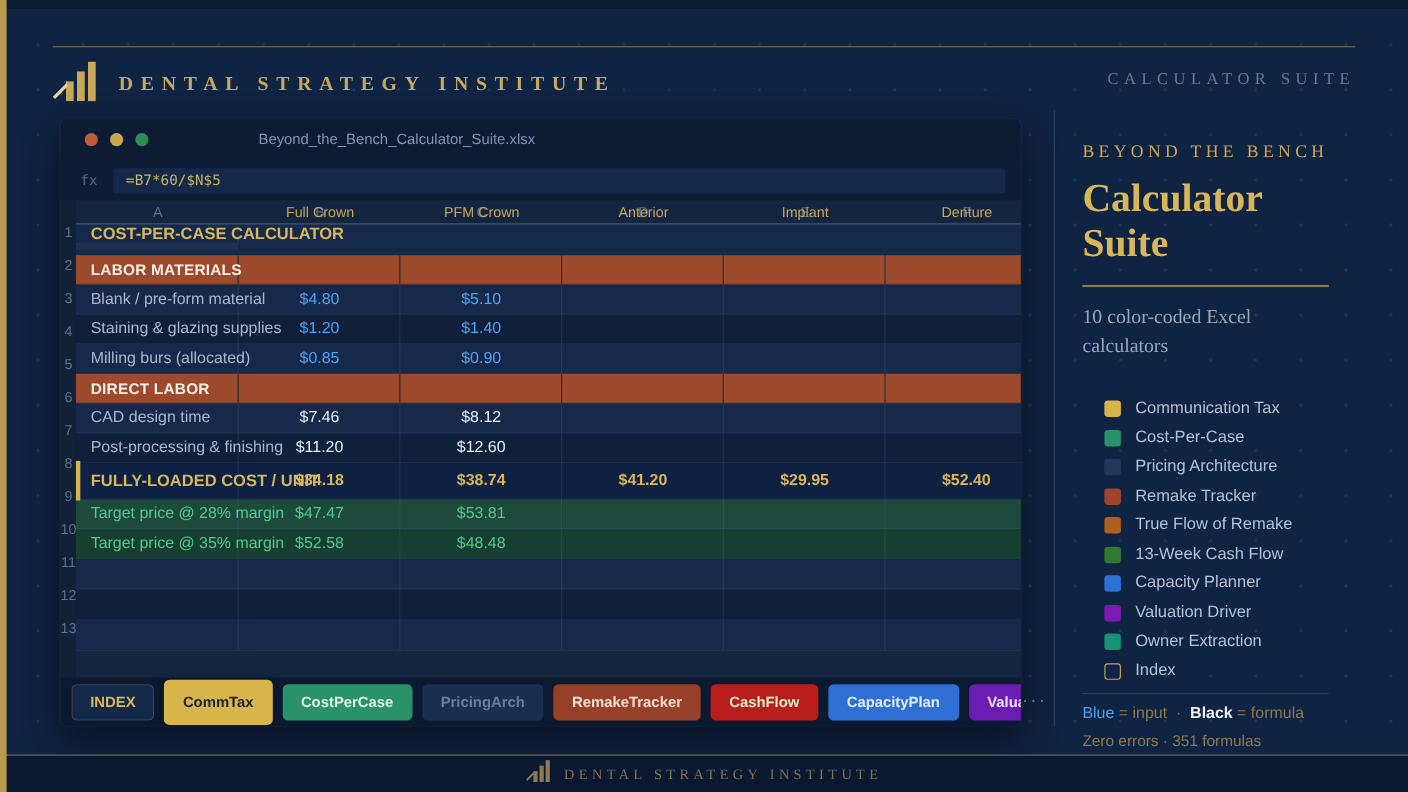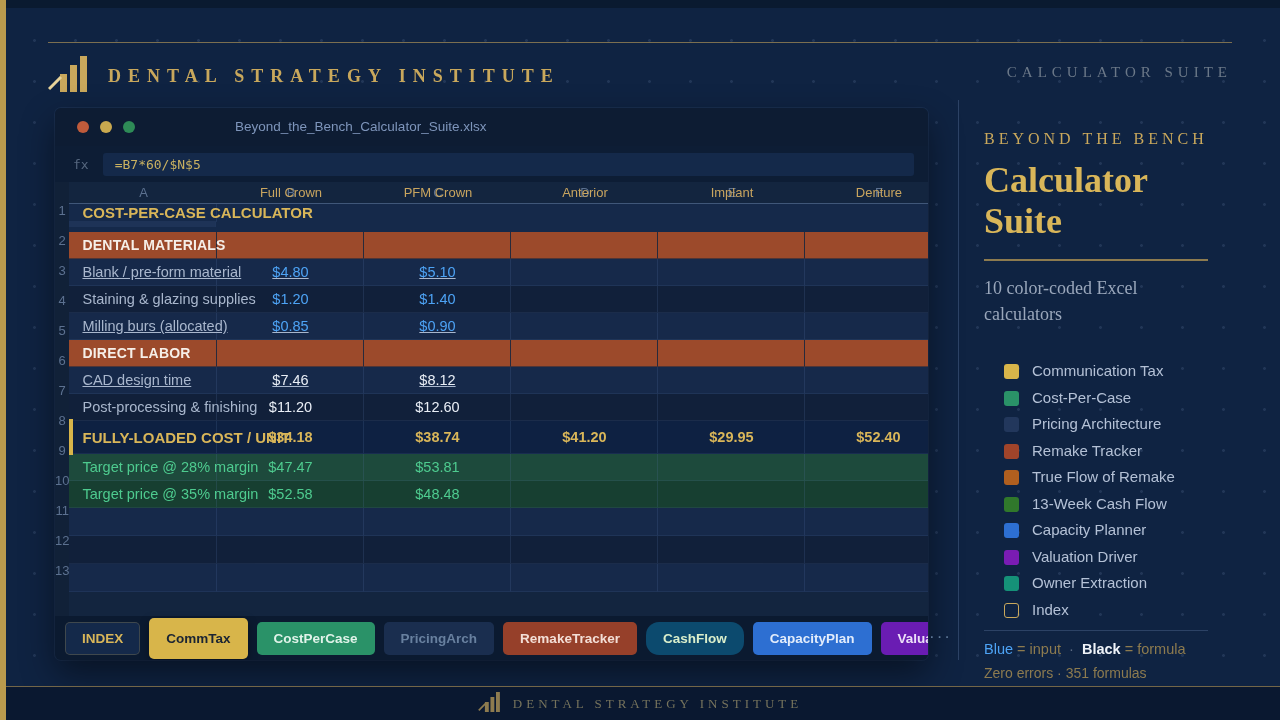--- a/index.html
+++ b/index.html
@@ -75,21 +75,21 @@
   .grid-row .cell {
     display:flex; align-items:center;
     border-right:1px solid rgba(86,118,168,0.20);
     border-bottom:1px solid rgba(86,118,168,0.14);
     font-size:14.5px; overflow:visible;
   }
   .cell-label { width:148px; padding-left:13px; white-space:nowrap; position:relative; color:#a9b7cd; }
   .cell-val { width:147px; justify-content:center; white-space:nowrap; }
   .grid-row .cell:nth-child(7){ flex:1; width:auto; }
 
-  .shade-a { background:#16294a;text-decoration:underline; }
+  .shade-a { background:#16294a; }
   .shade-b { background:#11203a; }
 
   .row-title { background:#15294a; height:28px;flex-direction:column; }
   .row-title .cell-label { color:#d9b659; font-weight:700; font-size:15px; }
 
   .row-section { background:#9c4a2b; }
   .row-section .cell { border-right:1px solid rgba(19,37,63,0.85); border-bottom:1px solid rgba(19,37,63,0.55); }
   .row-section .cell-label { color:#f6efe8; font-weight:700; font-size:14px; letter-spacing:0.2px; }
 
   .row-input .cell-val { color:#4da3f5; }
@@ -251,21 +251,21 @@
   <div class="grid-row row-title">
     <div class="cell cell-label">COST-PER-CASE CALCULATOR</div>
     <div class="cell cell-val"></div>
     <div class="cell cell-val"></div>
     <div class="cell cell-val"></div>
     <div class="cell cell-val"></div>
     <div class="cell cell-val"></div>
   </div>
 
   <div class="grid-row row-section">
-    <div class="cell cell-label">DENTAL MATERIALS</div>
+    <div class="cell cell-label">LABOR MATERIALS</div>
     <div class="cell cell-val"></div>
     <div class="cell cell-val"></div>
     <div class="cell cell-val"></div>
     <div class="cell cell-val"></div>
     <div class="cell cell-val"></div>
   </div>
 
   <div class="grid-row row-input shade-a">
     <div class="cell cell-label">Blank / pre-form material</div>
     <div class="cell cell-val">$4.80</div>
@@ -381,21 +381,21 @@
   <div class="sheet-tab tab-index" style="background: rgb(20, 41, 74); color: rgb(217, 182, 89);">INDEX</div>
 
   <div class="sheet-tab active" style="background: rgb(216, 181, 74); color: rgb(26, 36, 51);">CommTax</div>
 
   <div class="sheet-tab" style="background: rgb(42, 146, 104); color: rgb(224, 243, 233);">CostPerCase</div>
 
   <div class="sheet-tab" style="background: rgb(26, 46, 79); color: rgb(104, 128, 159);">PricingArch</div>
 
   <div class="sheet-tab" style="background: rgb(150, 64, 42); color: rgb(243, 222, 214);">RemakeTracker</div>
 
-  <div class="sheet-tab" style="background: #0c4a6e; color: rgb(217, 238, 203); border-radius: 13px;">CashFlow</div>
+  <div class="sheet-tab" style="background: #b91c1c; color: rgb(217, 238, 203);">CashFlow</div>
 
   <div class="sheet-tab" style="background: rgb(45, 111, 210); color: rgb(226, 236, 251);">CapacityPlan</div>
 
   <div class="sheet-tab" style="background: rgb(106, 28, 179); color: rgb(236, 223, 248);">ValuationDriver</div>
 </div>
 </div>
 
 <div class="more-tabs">···</div>
 
 <div class="side-divider"></div>

